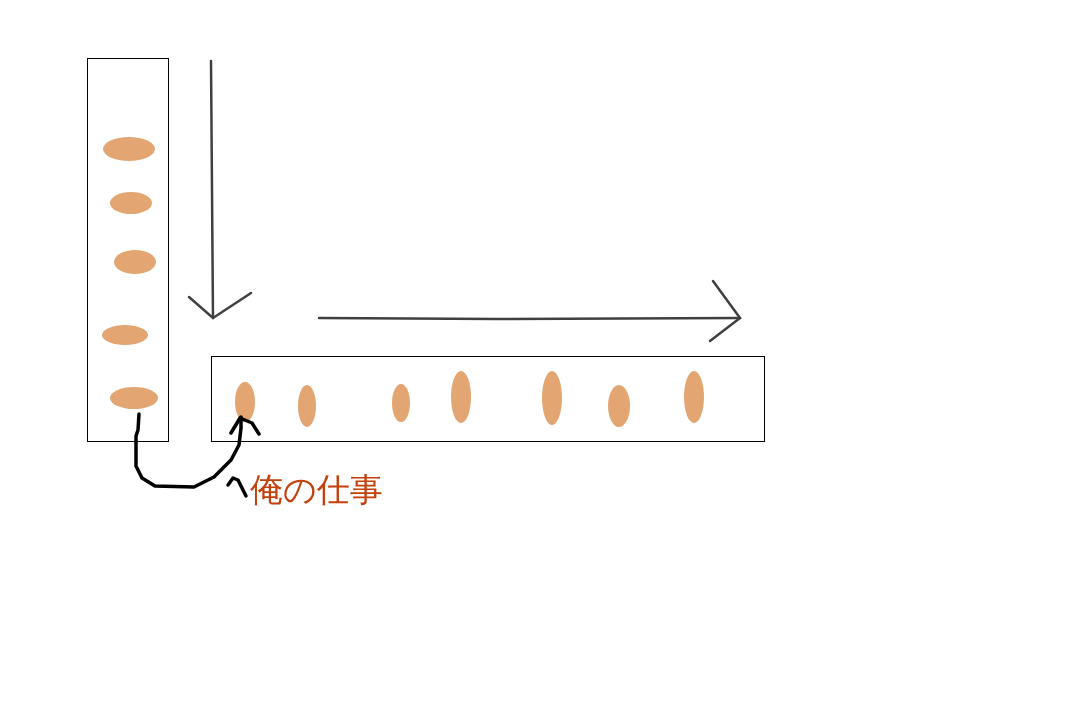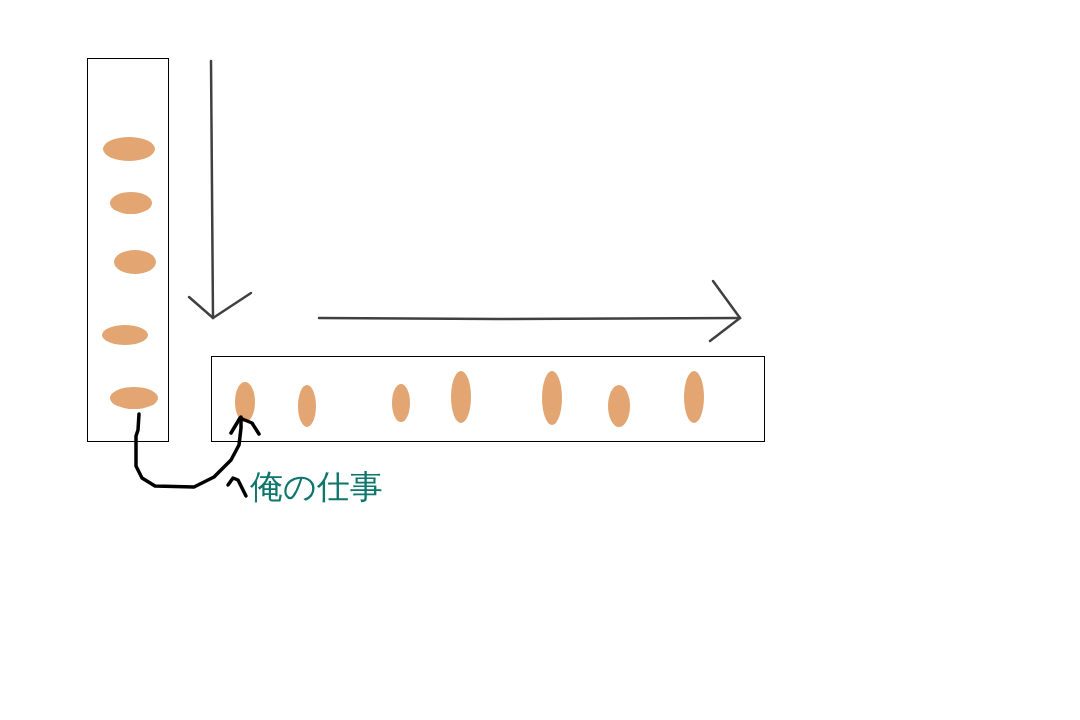--- a/index.html
+++ b/index.html
@@ -1,18 +1,18 @@
 <!DOCTYPE html>
 <html><head>
 <meta charset="utf-8">
 <style>
   html,body{margin:0;padding:0;background:#ffffff;}
   body{width:1080px;height:720px;position:relative;overflow:hidden;}
   svg{position:absolute;left:0;top:0;}
-  .label{position:absolute;left:250px;top:470px;font-family:Liberation Mono, monospace;font-size:33px;color:#0f766e;line-height:40px;white-space:nowrap;}
+  .label{position:absolute;left:250px;top:470px;font-family:Liberation Serif, serif;font-size:33px;color:#c2410c;line-height:40px;white-space:nowrap;}
 </style>
 </head>
 <body>
 
 <svg width="1080" height="720" viewBox="0 0 1080 720">
 
   <rect x="87.5" y="58.5" width="81" height="383" fill="none" stroke="#000" stroke-width="1"></rect>
 
   <rect x="211.5" y="356.5" width="553" height="85" fill="none" stroke="#000" stroke-width="1"></rect>
 

